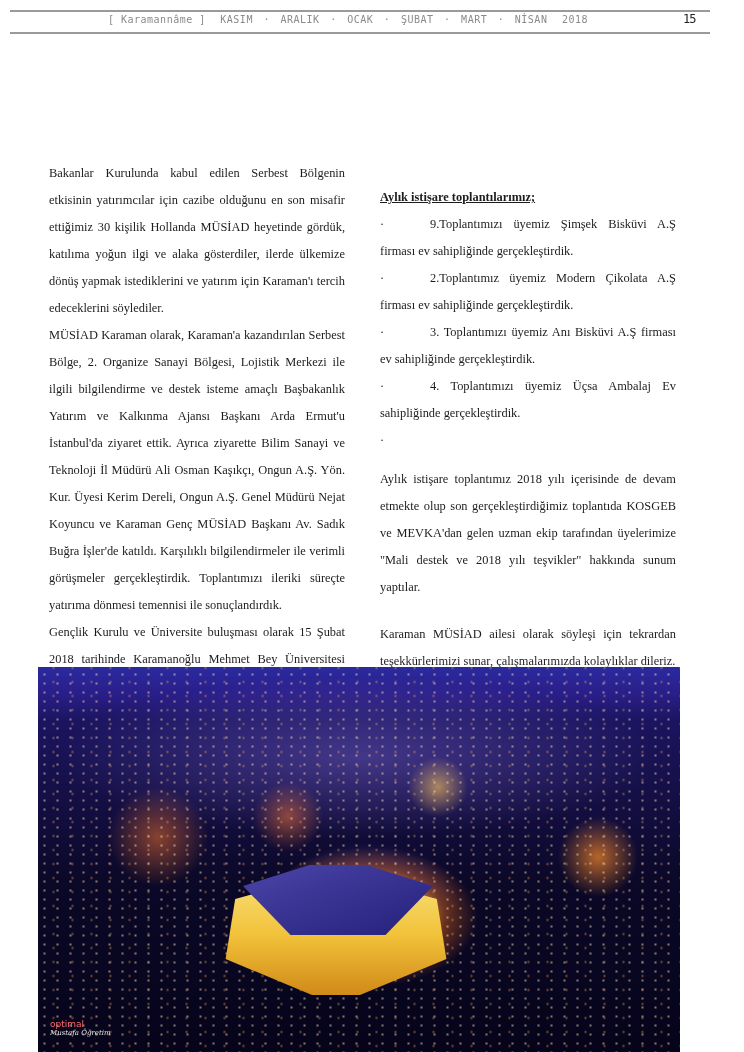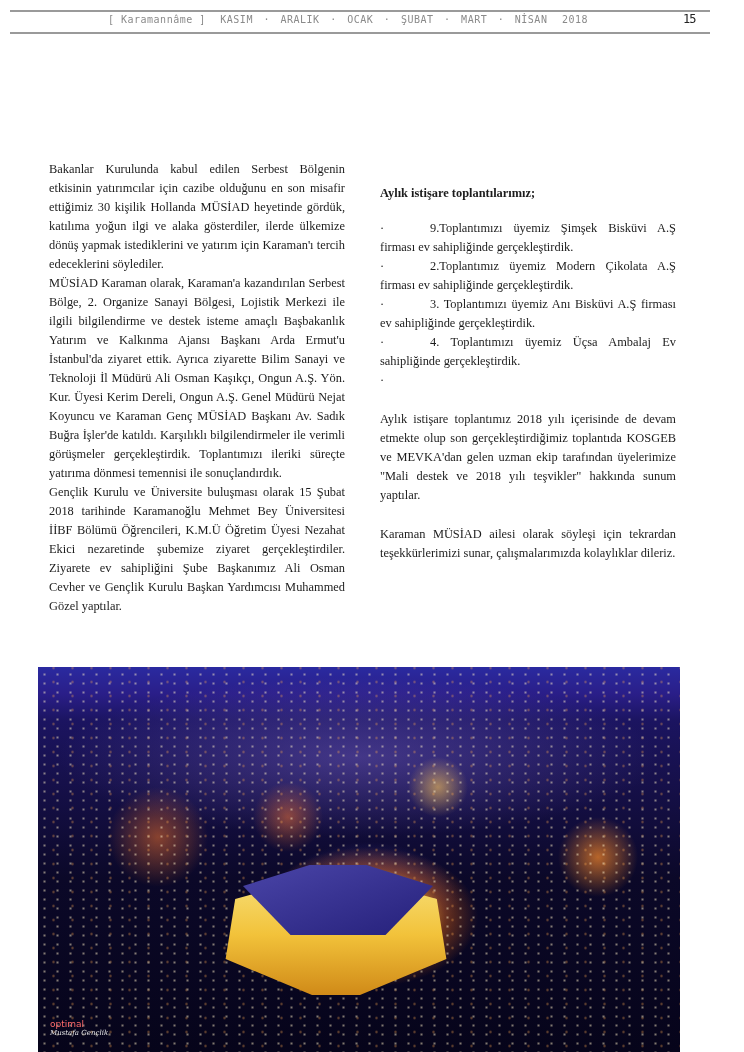--- a/index.html
+++ b/index.html
@@ -16,27 +16,27 @@
     font-family: "DejaVu Sans Mono", "Liberation Mono", monospace;
     font-size: 10px; color: #8a8a8a; letter-spacing: 0.5px; white-space: nowrap;
   }
   .hdr-text .sep { margin: 0 4px; }
   .page-num {
     position: absolute; top: 12px; left: 683px;
     font-family: "DejaVu Sans Mono", "Liberation Mono", monospace;
     font-size: 12px; color: #222; letter-spacing: -1px;
   }
   .col {
-    position: absolute; font-size: 12.4px; line-height: 19px;
+    position: absolute; font-size: 12.4px; line-height: 27px;
     text-align: justify; font-stretch: condensed;
   }
   .col p { margin: 0; }
   .col-left { left: 49px; top: 160px; width: 296px; }
   .col-right { left: 380px; top: 184px; width: 296px; }
-  .col-right .heading { font-weight: bold; margin-bottom: 16px; }
+  .col-right .heading { font-weight: bold; margin-bottom: 0; text-decoration: underline; }
   .bullet-item { position: relative; text-indent: 50px; }
   .bullet-item .dot { position: absolute; left: 0; top: 0; text-indent: 0; }
   .gap { height: 19.7px; }
   .photo {
     position: absolute; left: 38px; top: 667px; width: 642px; height: 385px;
     background:
       radial-gradient(ellipse 110px 70px at 330px 250px, #ffd24a 0%, #f0a020 40%, rgba(200,90,20,0.5) 70%, rgba(0,0,0,0) 100%),
       radial-gradient(ellipse 90px 55px at 330px 230px, #3a3590 0%, rgba(40,30,120,0) 100%),
       radial-gradient(circle 40px at 560px 190px, rgba(255,140,40,0.7), rgba(0,0,0,0)),
       radial-gradient(circle 50px at 120px 170px, rgba(255,120,40,0.5), rgba(0,0,0,0)),
@@ -115,15 +115,15 @@
   <div class="gap"></div>
   <p>Karaman MÜSİAD ailesi olarak söyleşi için tekrardan teşekkürlerimizi sunar, çalışmalarımızda kolaylıklar dileriz.</p>
 </div>
 
 <div class="photo">
   <div class="lights"></div>
   <div class="castle"></div>
   <div class="castle-roof"></div>
   <div class="watermark">
     <div class="brand">optimal</div>
-    <div class="sig">Mustafa Gençlik</div>
+    <div class="sig">Mustafa Öğretim</div>
   </div>
 </div>
 
 </body></html>

